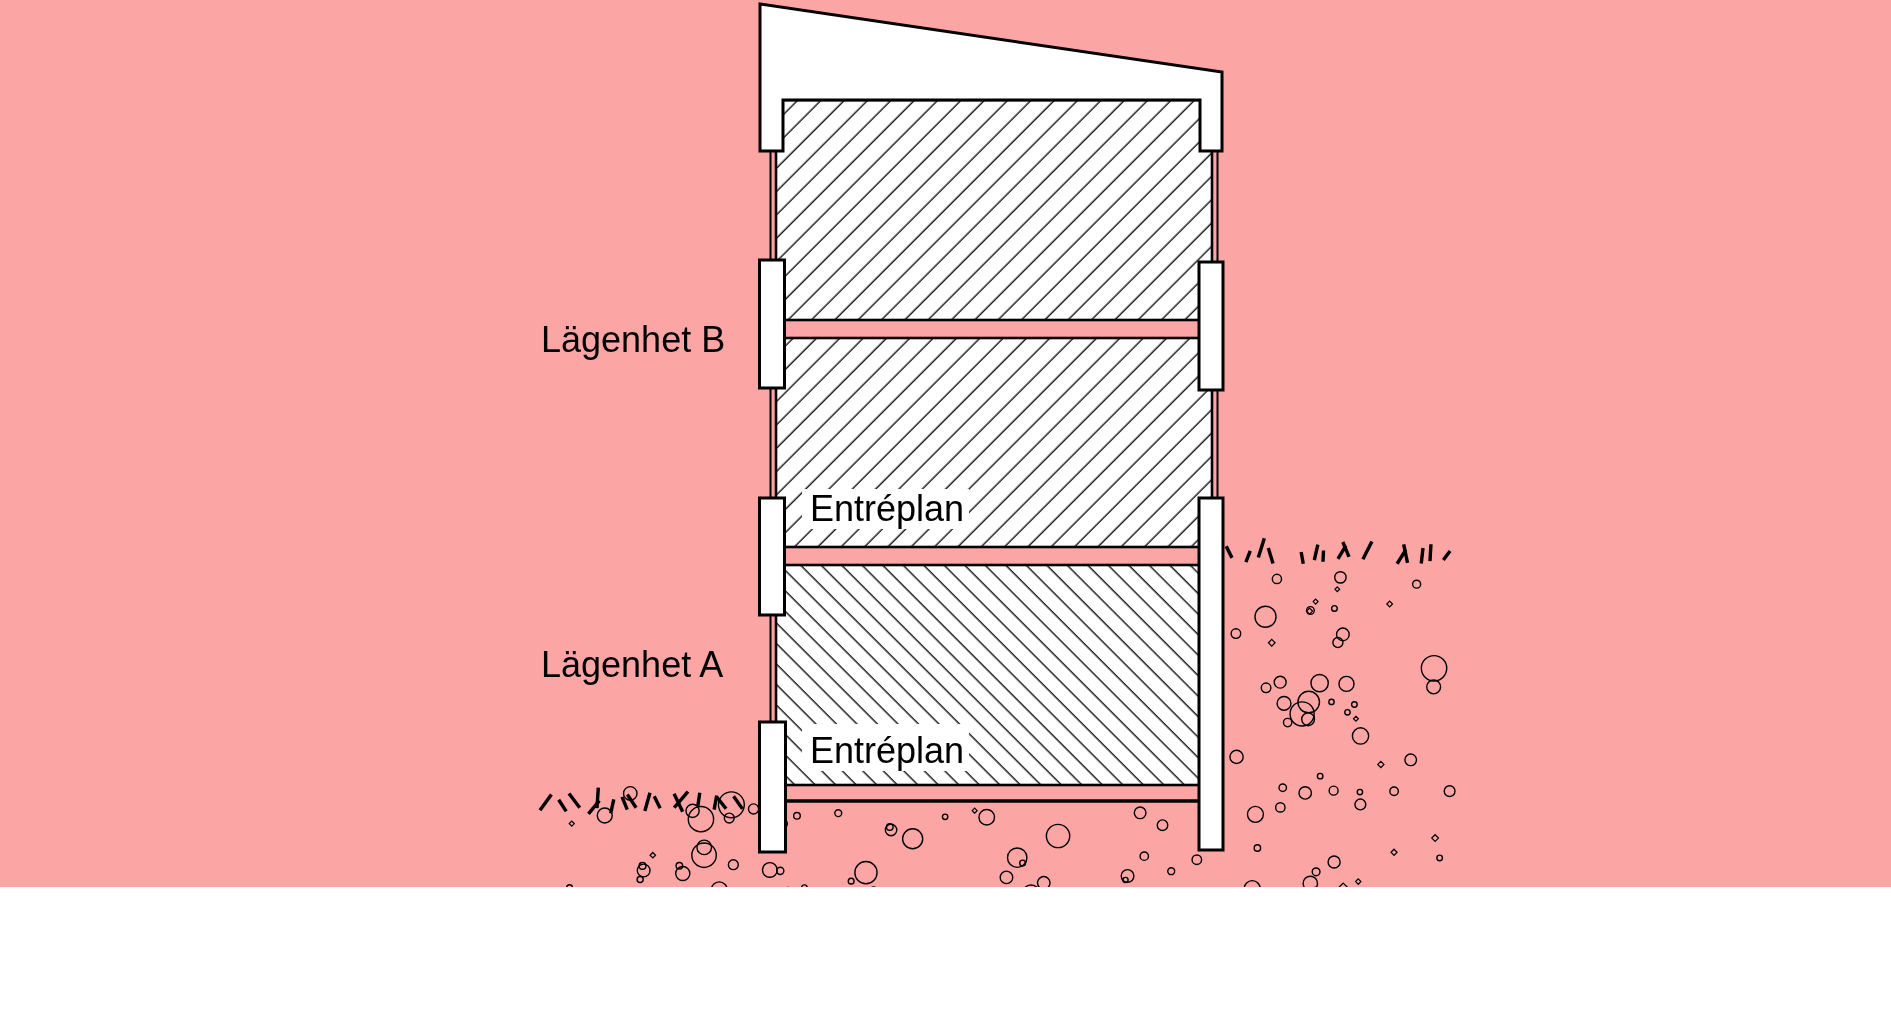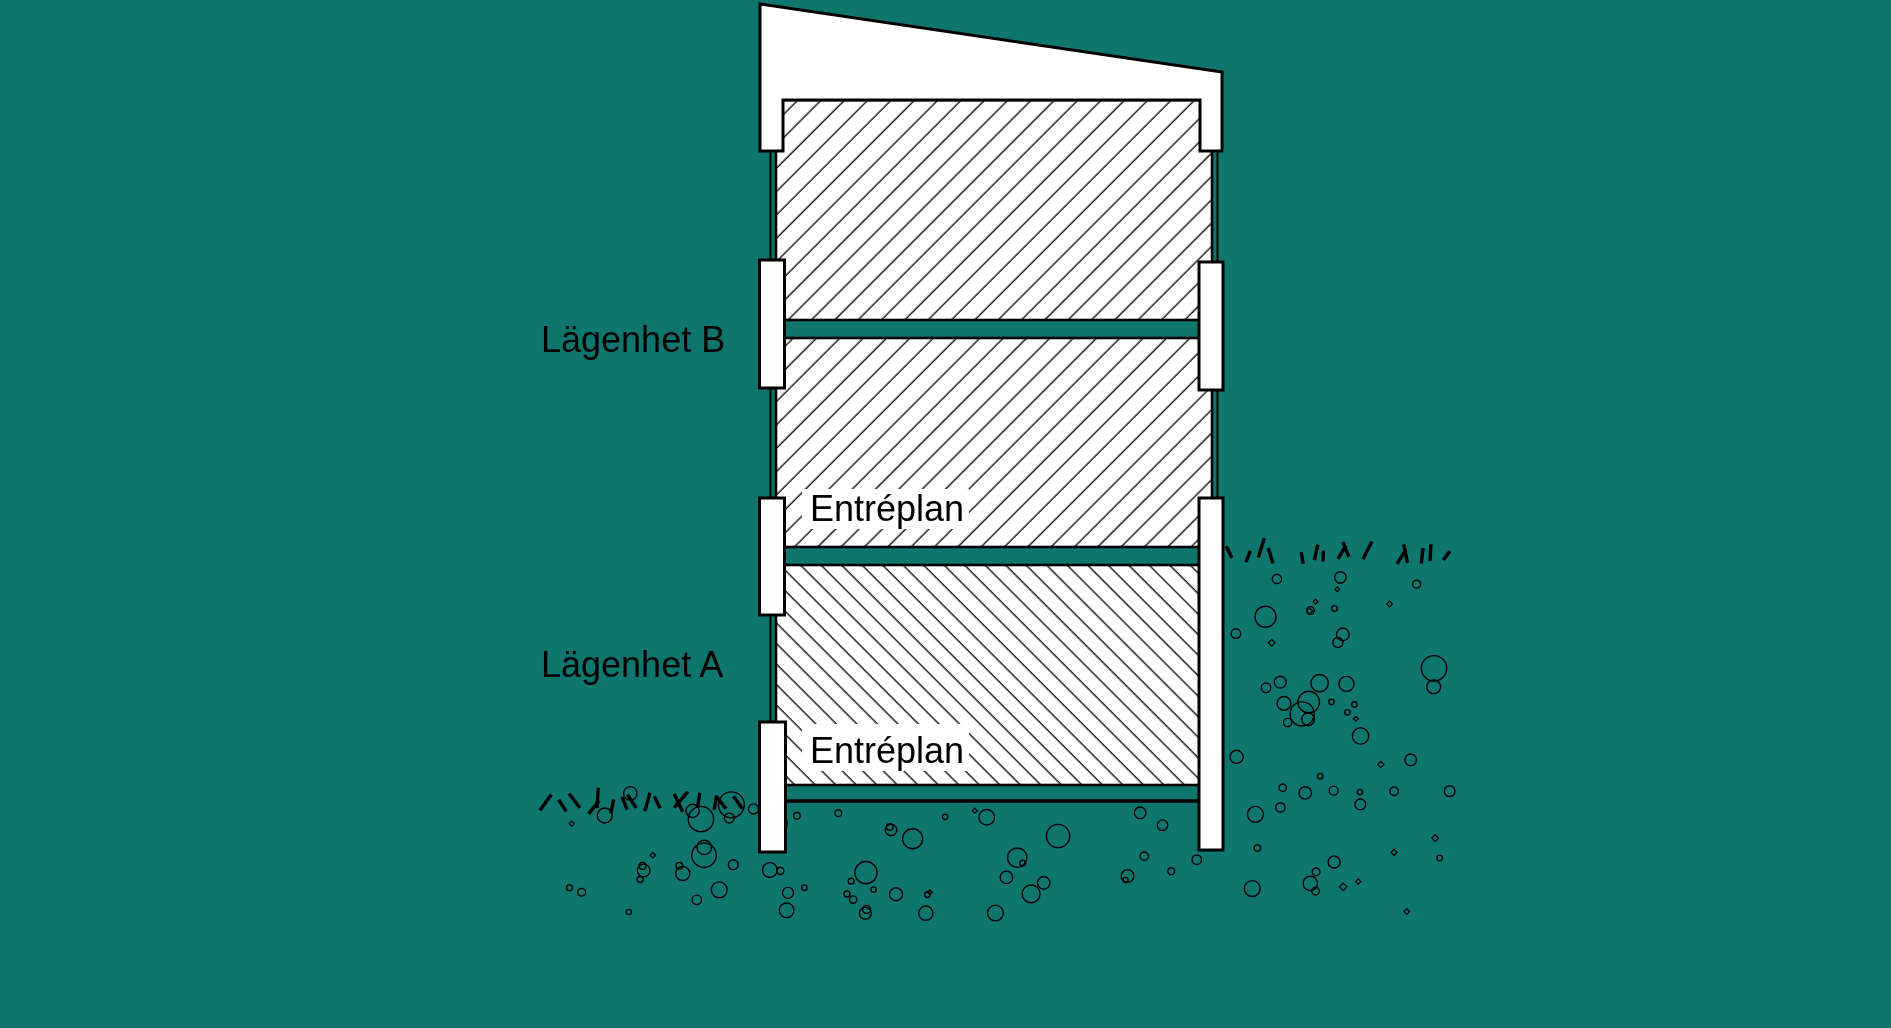--- a/index.html
+++ b/index.html
@@ -3,22 +3,22 @@
 <meta charset="utf-8">
 <style>
   html, body {
     margin: 0;
     padding: 0;
     background: #ffffff;
   }
   .stage {
     position: relative;
     width: 1891px;
-    height: 1028px;
-    background: #0f766e;
+    height: 887px;
+    background: #fca5a5;
     overflow: hidden;
     font-family: "Liberation Sans", "DejaVu Sans", sans-serif;
   }
   svg { display: block; }
   text {
     font-family: "Liberation Sans", "DejaVu Sans", sans-serif;
     font-size: 36px;
     fill: #000000;
   }
 </style>

